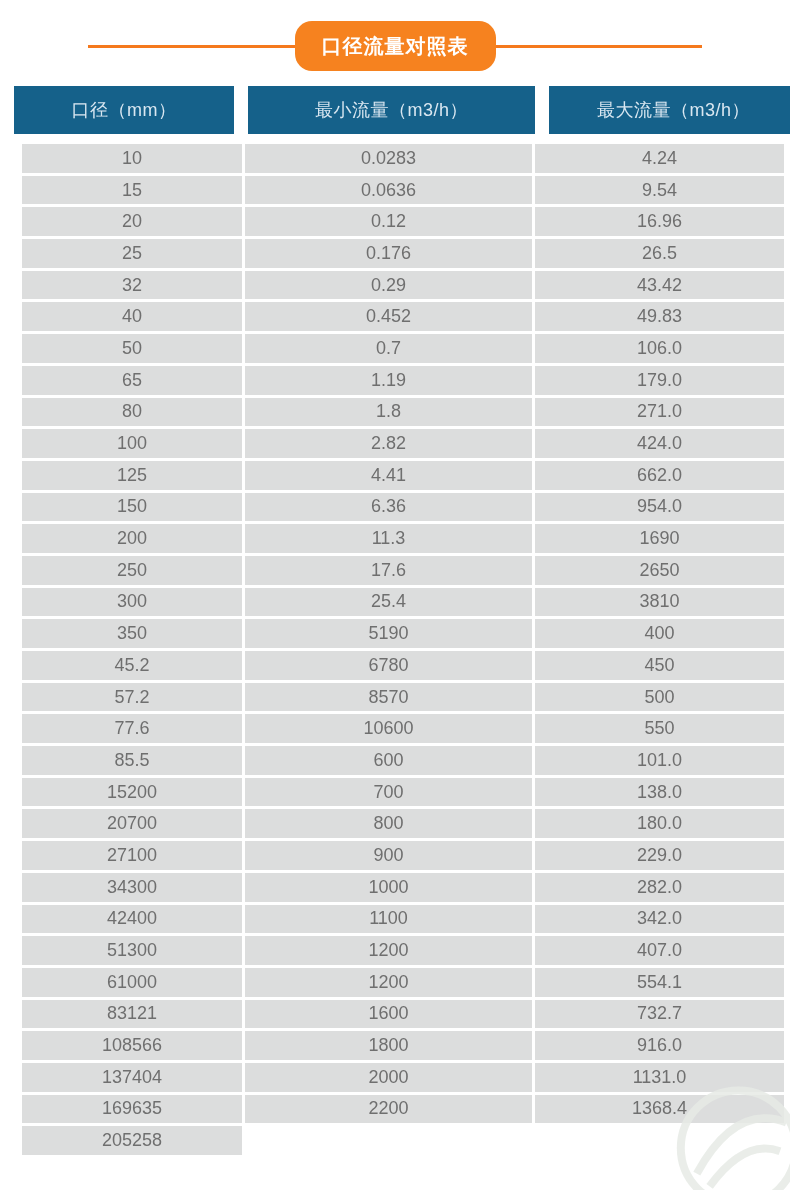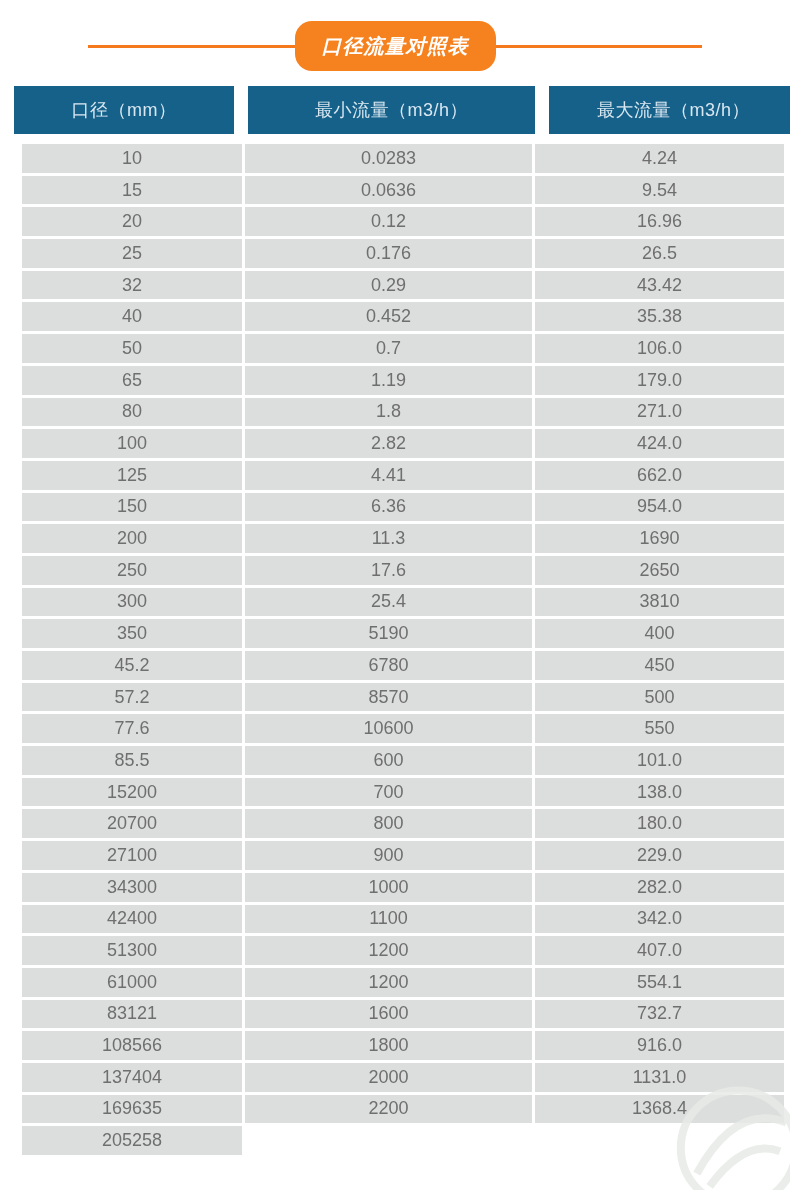--- a/index.html
+++ b/index.html
@@ -22,21 +22,20 @@
   .title-pill {
     height: 34px; line-height: 34px;
     padding: 8px 27px;
     border-radius: 17px;
     background: #F6821F;
     color: #ffffff;
     font-size: 20px;
     font-weight: bold;
     letter-spacing: 1px;
     white-space: nowrap;
-    font-style: italic;
   }
   
   .flow-table {
     position: absolute;
     left: 14px; top: 86px;
     width: 762px;
   }
   .thead {
     display: grid;
     grid-template-columns: 220px 287px 249px;
@@ -103,21 +102,21 @@
       <div class="td">0.12</div>
       <div class="td">16.96</div>
       <div class="td">25</div>
       <div class="td">0.176</div>
       <div class="td">26.5</div>
       <div class="td">32</div>
       <div class="td">0.29</div>
       <div class="td">43.42</div>
       <div class="td">40</div>
       <div class="td">0.452</div>
-      <div class="td">35.38</div>
+      <div class="td">49.83</div>
       <div class="td">50</div>
       <div class="td">0.7</div>
       <div class="td">106.0</div>
       <div class="td">65</div>
       <div class="td">1.19</div>
       <div class="td">179.0</div>
       <div class="td">80</div>
       <div class="td">1.8</div>
       <div class="td">271.0</div>
       <div class="td">100</div>

